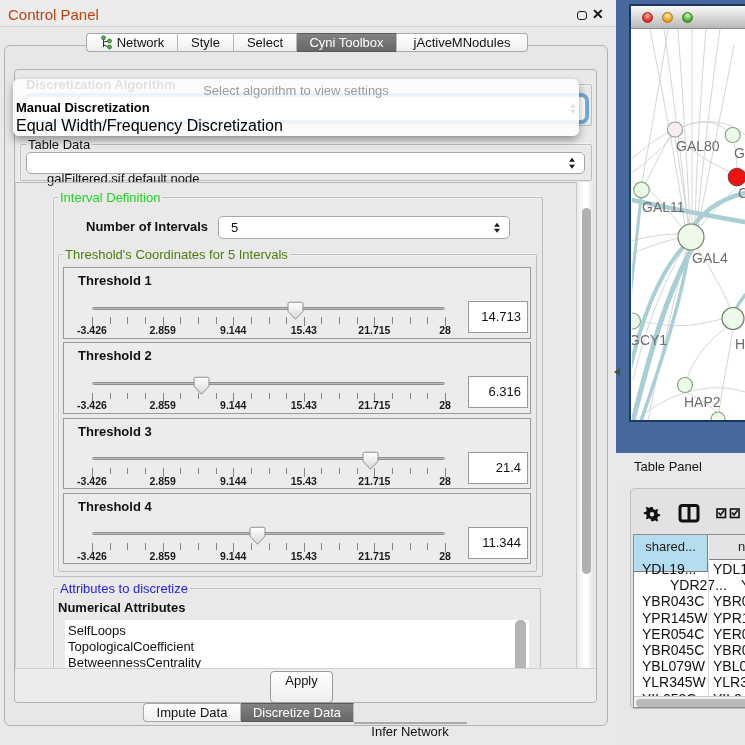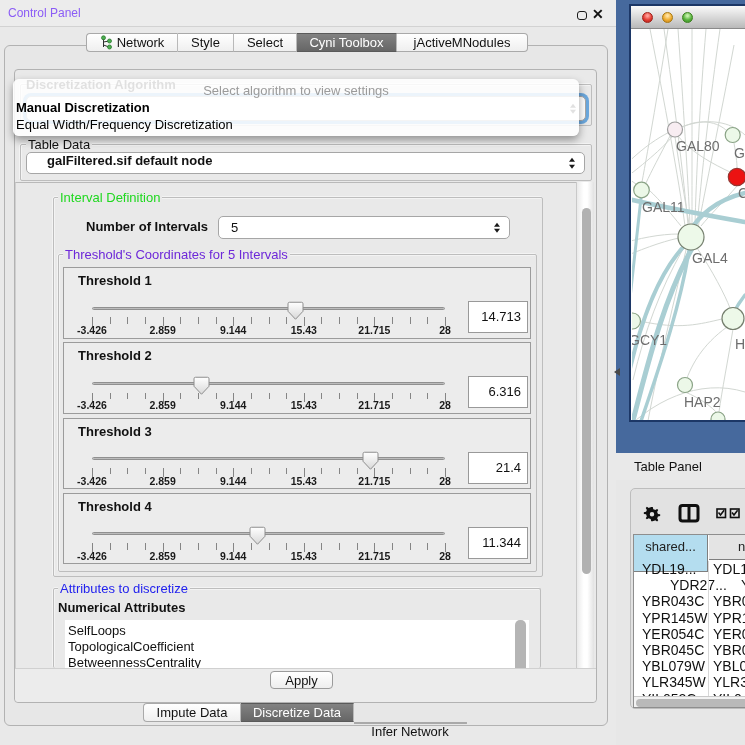--- a/index.html
+++ b/index.html
@@ -2,21 +2,21 @@
 <html><head>
 <meta charset="utf-8">
 <style>
 * { margin:0; padding:0; box-sizing:border-box; }
 html,body { width:745px; height:745px; overflow:hidden; }
 body { font-family:"Liberation Sans", sans-serif; background:#e9e9e9; position:relative; }
 .abs { position:absolute; }
 
 
 #titlebar { left:0; top:0; width:616px; height:27px; background:#ececec; border-bottom:1px solid #d2d2d2; }
-#titlebar .t { position:absolute; left:8px; top:6px; font-size:12px; color:#8b5cf6; }
+#titlebar .t { position:absolute; left:8px; top:6px; font-size:15px; color:#c2410c; }
 #floatbtn { left:577px; top:11px; width:10px; height:9px; border:1.6px solid #1a1a1a; border-radius:3px; }
 #closebtn { left:592px; top:6px; font-size:14px; font-weight:bold; color:#111; }
 
 #outerpanel { left:4px; top:45px; width:604px; height:681px; border:1px solid #b2b2b2; border-radius:6px; background:#e7e7e7; }
 #innerpanel { left:14px; top:69px; width:583px; height:634px; border:1px solid #b2b2b2; border-radius:4px; background:#e9e9e9; }
 
 
 .tabbar { display:flex; height:19px; }
 .tabbar .seg { font-size:13px; line-height:18px; text-align:center; background:linear-gradient(#ffffff,#efefef); border-top:1px solid #a9a9a9; border-bottom:1px solid #a9a9a9; border-right:1px solid #b9b9b9; color:#111; white-space:nowrap; }
 .tabbar .seg:first-child { border-left:1px solid #a9a9a9; border-radius:4px 0 0 4px; }
@@ -85,21 +85,21 @@
 <div class="abs combo" style="left:26px;top:96px;width:560px;height:25px;box-shadow:0 0 0 3px #6ba7dc;">
   <span class="arrows">
       <span class="arrU"></span>
       <span class="arrD"></span>
     </span>
 </div>
 
 <div class="abs group" style="left:20px;top:144px;width:572px;height:37px;"></div>
 <div class="abs gtitle" style="left:26px;top:137px;color:#111;background:#e9e9e9;">Table Data</div>
 <div class="abs combo" style="left:26px;top:152px;width:559px;height:22px;">
-  <span style="position:absolute;left:20px;top:0;font-weight:bold;">galFiltered.sif default node</span>
+  <span style="position:absolute;left:20px;top:18px;">galFiltered.sif default node</span>
   <span class="arrows">
       <span class="arrU"></span>
       <span class="arrD"></span>
     </span>
 </div>
 
 <div class="abs" id="viewport" style="left:15px;top:182px;width:561px;height:486px;overflow:hidden;border-left:1px solid #cfcfcf;border-top:1px solid #b9b9b9;">
 </div>
 
 <div class="abs group" style="left:53px;top:197px;width:490px;height:380px;"></div>
@@ -107,21 +107,21 @@
 <div class="abs" style="left:86px;top:219px;font-size:13px;font-weight:bold;color:#111;">Number of Intervals</div>
 <div class="abs combo" style="left:218px;top:216px;width:292px;height:23px;">
   <span style="position:absolute;left:12px;top:3px;">5</span>
   <span class="arrows">
       <span class="arrU"></span>
       <span class="arrD"></span>
     </span>
 </div>
 
 <div class="abs group" style="left:58px;top:254px;width:479px;height:318px;"></div>
-<div class="abs gtitle" style="left:63px;top:247px;color:#6d28d9;background:#e9e9e9;text-align:right;">Threshold's Coordinates for 5 Intervals</div>
+<div class="abs gtitle" style="left:63px;top:247px;color:#4d7c0f;background:#e9e9e9;text-align:right;">Threshold's Coordinates for 5 Intervals</div>
 
 <div class="abs throw" style="top:267px;" id="th1">
     <div class="tt">Threshold 1</div>
     <div class="track"></div>
     <div class="ticks">
       <div style="position:absolute;left:0.0px;top:0;width:1px;height:9px;background:#858585;"></div>
       <div style="position:absolute;left:17.6px;top:0;width:1px;height:6.5px;background:#858585;"></div>
       <div style="position:absolute;left:35.3px;top:0;width:1px;height:6.5px;background:#858585;"></div>
       <div style="position:absolute;left:52.9px;top:0;width:1px;height:6.5px;background:#858585;"></div>
       <div style="position:absolute;left:70.6px;top:0;width:1px;height:9px;background:#858585;"></div>
@@ -302,34 +302,34 @@
 <div class="abs" style="left:58px;top:600px;font-size:13px;font-weight:bold;color:#111;">Numerical Attributes</div>
 <div class="abs" style="left:65px;top:620px;width:464px;height:48px;background:#fff;overflow:hidden;">
   <div style="font-size:13px;color:#111;padding-left:3px;line-height:16.2px;padding-top:3px;">SelfLoops<br>TopologicalCoefficient<br>BetweennessCentrality</div>
   <div style="position:absolute;right:3px;top:0;width:11px;height:60px;background:#b5b5b5;border-radius:5px;"></div>
 </div>
 
 <div class="abs vsb-track" style="left:576px;top:182px;width:18px;height:486px;"></div>
 <div class="abs vsb-thumb" style="left:582px;top:208px;width:9px;height:366px;"></div>
 
 <div class="abs" style="left:15px;top:668px;width:581px;height:34px;background:#ececec;border-top:1px solid #d0d0d0;border-radius:0 0 4px 4px;"></div>
-<div class="abs" style="left:270px;top:671px;width:63px;height:18px;background:linear-gradient(#ffffff,#eeeeee);border:1px solid #9b9b9b;border-radius:4px;font-size:13px;text-align:center;line-height:18px;color:#111;">Apply</div>
+<div class="abs" style="left:270px;top:671px;width:63px;height:32px;background:linear-gradient(#ffffff,#eeeeee);border:1px solid #9b9b9b;border-radius:4px;font-size:13px;text-align:center;line-height:18px;color:#111;">Apply</div>
 
 <div id="bottabs" class="abs tabbar">
   <div class="seg" style="width:98px;">Impute Data</div>
   <div class="seg sel" style="width:113px;">Discretize Data</div>
   <div class="seg" style="width:113px;margin-top:19px;">Infer Network</div>
 </div>
 
 <div class="abs" style="left:614px;top:368px;width:0;height:0;border-top:4px solid transparent;border-bottom:4px solid transparent;border-right:6px solid #4a4a4a;z-index:5;"></div>
 
 <div class="abs" style="left:13px;top:79px;width:566px;height:57px;background:rgba(255,255,255,0.87);border-radius:6px;box-shadow:0 4px 8px rgba(0,0,0,0.38);"></div>
 <div class="abs" style="left:13px;top:83px;width:566px;text-align:center;font-size:13px;color:#9b9b9b;">Select algorithm to view settings</div>
 <div class="abs" style="left:16px;top:100px;font-size:13px;font-weight:bold;color:#000;">Manual Discretization</div>
-<div class="abs" style="left:16px;top:117px;font-size:13px;color:#000;">Equal Width/Frequency Discretization</div>
+<div class="abs" style="left:16px;top:117px;font-size:16px;color:#000;">Equal Width/Frequency Discretization</div>
 
 <div class="abs" style="left:616px;top:0;width:129px;height:453px;background:#46699d;"></div>
 <div class="abs" style="left:629px;top:4px;width:116px;height:418px;background:#fff;border:2px solid #1c3766;border-right:none;"></div>
 <div class="abs" style="left:631px;top:6px;width:114px;height:23px;background:linear-gradient(#fafafa,#b9b9b9);border-bottom:1px solid #8a8a8a;"></div>
 <div class="abs tl" style="left:642px;top:12px;width:11px;height:11px;border-radius:50%;background:radial-gradient(circle at 50% 30%, #ff9d97 10%, #e33d34 55%, #b01c12);border:0.5px solid #9d2019;"></div>
 <div class="abs tl" style="left:662px;top:12px;width:11px;height:11px;border-radius:50%;background:radial-gradient(circle at 50% 30%, #ffe2a0 10%, #eead31 55%, #c77f14);border:0.5px solid #a8780f;"></div>
 <div class="abs tl" style="left:682px;top:12px;width:11px;height:11px;border-radius:50%;background:radial-gradient(circle at 50% 30%, #c4f0a9 10%, #58b33e 55%, #3a8c22);border:0.5px solid #3a7f1e;"></div>
 
 <svg class="abs" id="net" style="left:632px;top:29px;" width="113" height="391" viewBox="632 29 113 391">
   <g fill="none" stroke="#d2d7d2" stroke-width="1">

